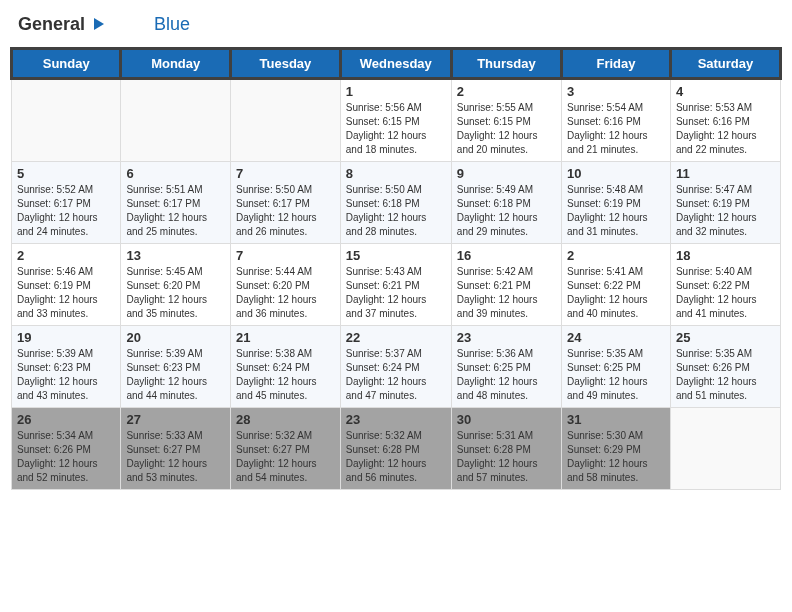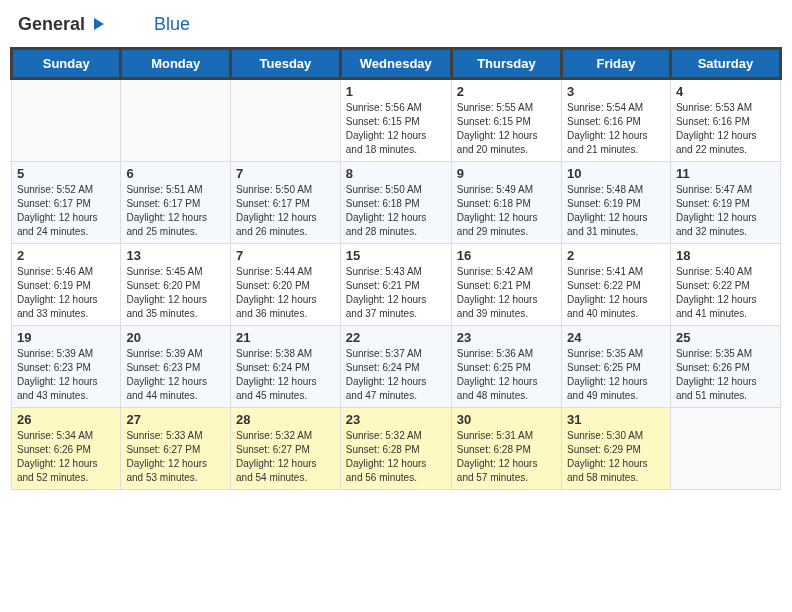--- a/index.html
+++ b/index.html
@@ -68,21 +68,21 @@
     }
     .day-info {
       font-size: 10px;
       color: #333;
       line-height: 1.4;
     }
     .empty-cell {
       background: #f9f9f9 !important;
     }
     .last-row td {
-      background: #fef9c3;
+      background: #a3a3a3;
     }
   </style>
 </head>
 <body>
 
 <div class="header-area">
   <div class="logo">
     <div style="display:flex;align-items:center;">
       <span style="font-size:18px;font-weight:bold;color:#333;">General</span>
       <svg width="20" height="20" viewBox="0 0 20 20" style="margin-left:1px;margin-top:-2px;">

